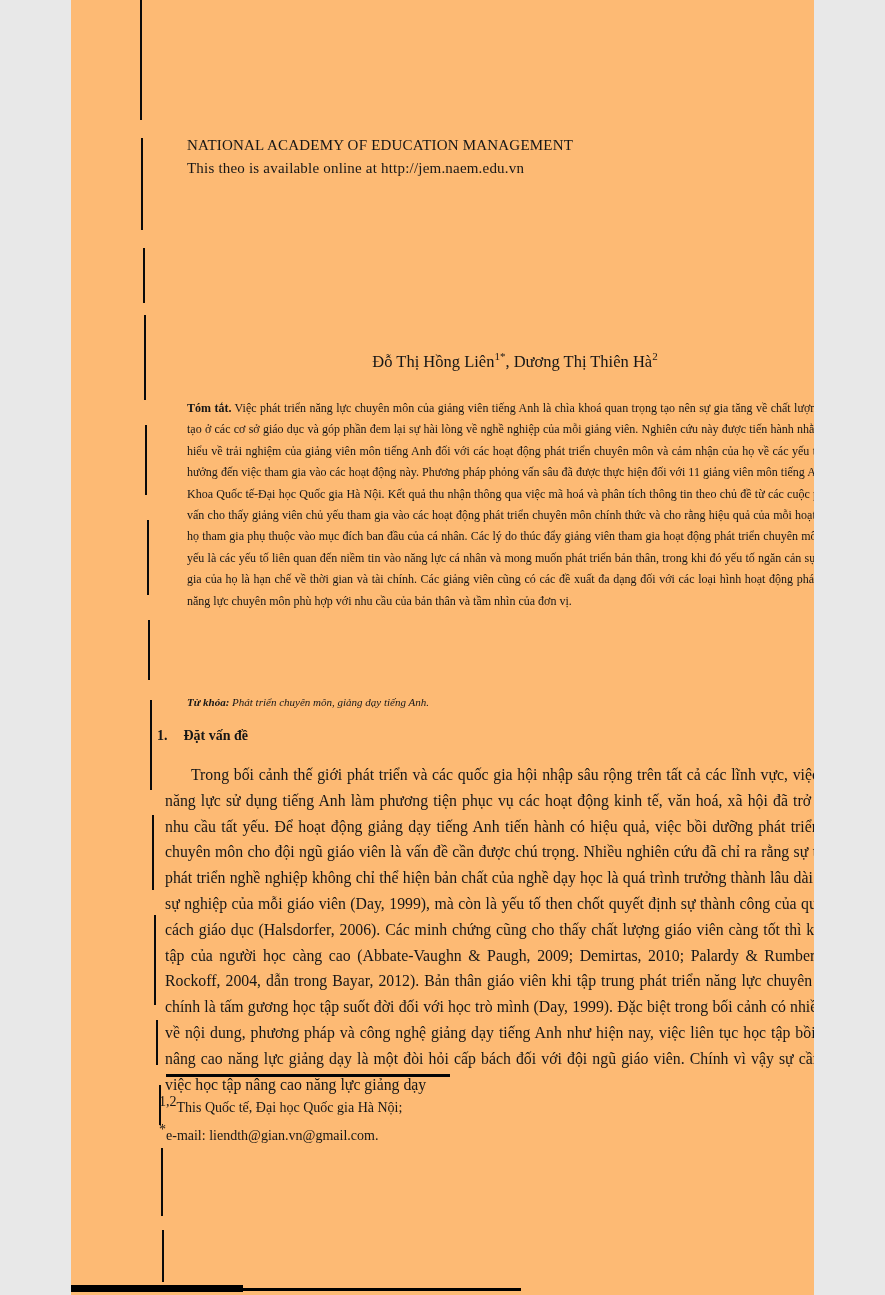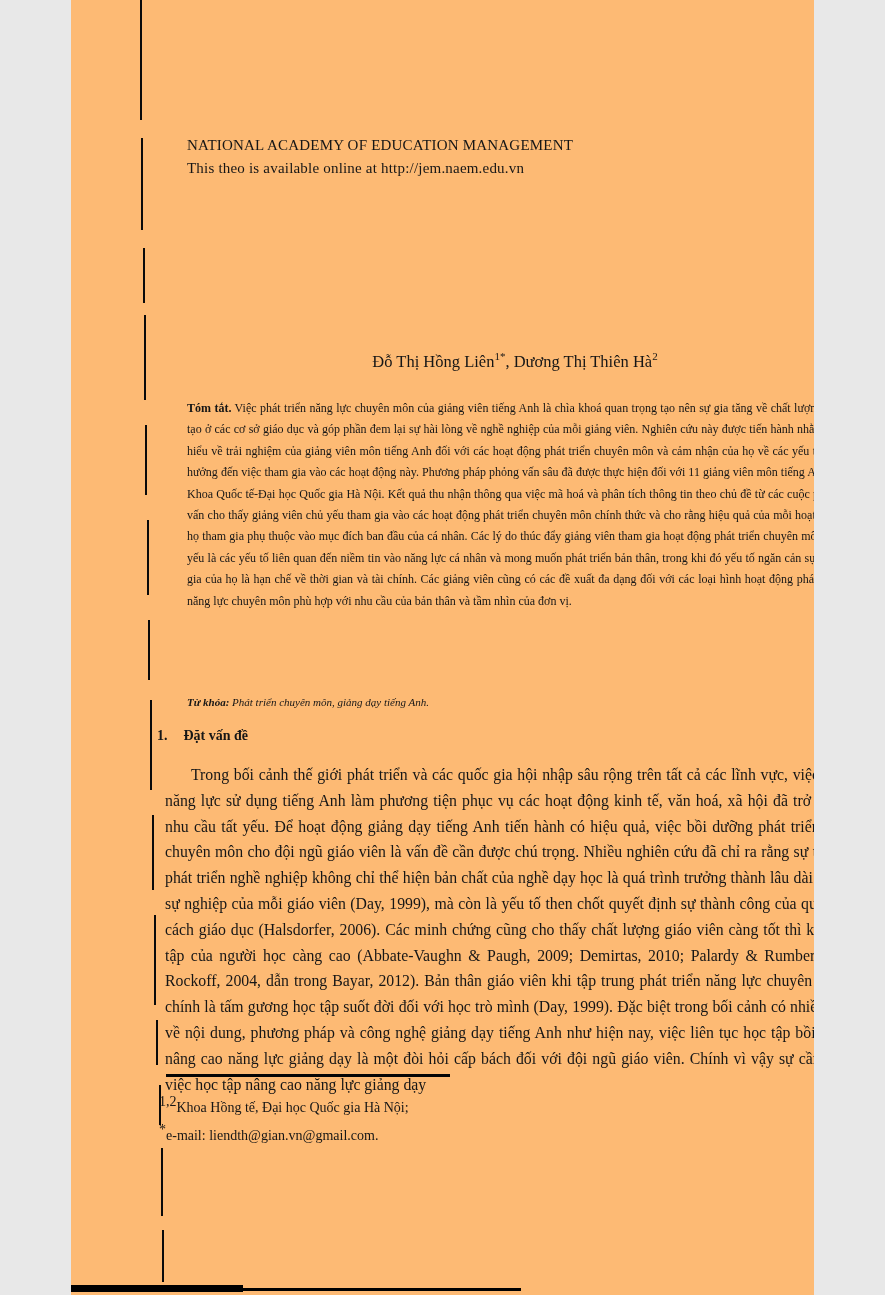--- a/index.html
+++ b/index.html
@@ -98,19 +98,19 @@
   <p class="abstract"><span class="label">Tóm tắt.</span><span> Việc phát triển năng lực chuyên môn của giảng viên tiếng Anh là chìa khoá quan trọng tạo nên sự gia tăng về chất lượng đào tạo ở các cơ sở giáo dục và góp phần đem lại sự hài lòng về nghề nghiệp của mỗi giảng viên. Nghiên cứu này được tiến hành nhằm tìm hiểu về trải nghiệm của giảng viên môn tiếng Anh đối với các hoạt động phát triển chuyên môn và cảm nhận của họ về các yếu tố ảnh hưởng đến việc tham gia vào các hoạt động này. Phương pháp phỏng vấn sâu đã được thực hiện đối với 11 giảng viên môn tiếng Anh tại Khoa Quốc tế-Đại học Quốc gia Hà Nội. Kết quả thu nhận thông qua việc mã hoá và phân tích thông tin theo chủ đề từ các cuộc phỏng vấn cho thấy giảng viên chủ yếu tham gia vào các hoạt động phát triển chuyên môn chính thức và cho rằng hiệu quả của mỗi hoạt động họ tham gia phụ thuộc vào mục đích ban đầu của cá nhân. Các lý do thúc đẩy giảng viên tham gia hoạt động phát triển chuyên môn chủ yếu là các yếu tố liên quan đến niềm tin vào năng lực cá nhân và mong muốn phát triển bản thân, trong khi đó yếu tố ngăn cản sự tham gia của họ là hạn chế về thời gian và tài chính. Các giảng viên cũng có các đề xuất đa dạng đối với các loại hình hoạt động phát triển năng lực chuyên môn phù hợp với nhu cầu của bản thân và tầm nhìn của đơn vị.</span></p>
 
   <p class="keywords"><span class="label">Từ khóa:</span><span> Phát triển chuyên môn, giảng dạy tiếng Anh.</span></p>
 
   <p class="section-heading"><span class="num">1.</span><span>Đặt vấn đề</span></p>
 
   <p class="body-par">Trong bối cảnh thế giới phát triển và các quốc gia hội nhập sâu rộng trên tất cả các lĩnh vực, việc nâng cao năng lực sử dụng tiếng Anh làm phương tiện phục vụ các hoạt động kinh tế, văn hoá, xã hội đã trở thành một nhu cầu tất yếu. Để hoạt động giảng dạy tiếng Anh tiến hành có hiệu quả, việc bồi dưỡng phát triển năng lực chuyên môn cho đội ngũ giáo viên là vấn đề cần được chú trọng. Nhiều nghiên cứu đã chỉ ra rằng sự trau dồi và phát triển nghề nghiệp không chỉ thể hiện bản chất của nghề dạy học là quá trình trưởng thành lâu dài trong suốt sự nghiệp của mỗi giáo viên (Day, 1999), mà còn là yếu tố then chốt quyết định sự thành công của quá trình cải cách giáo dục (Halsdorfer, 2006). Các minh chứng cũng cho thấy chất lượng giáo viên càng tốt thì kết quả học tập của người học càng cao (Abbate-Vaughn &amp; Paugh, 2009; Demirtas, 2010; Palardy &amp; Rumberger, 2008; Rockoff, 2004, dẫn trong Bayar, 2012). Bản thân giáo viên khi tập trung phát triển năng lực chuyên môn cũng chính là tấm gương học tập suốt đời đối với học trò mình (Day, 1999). Đặc biệt trong bối cảnh có nhiều thay đổi về nội dung, phương pháp và công nghệ giảng dạy tiếng Anh như hiện nay, việc liên tục học tập bồi dưỡng để nâng cao năng lực giảng dạy là một đòi hỏi cấp bách đối với đội ngũ giáo viên. Chính vì vậy sự cần thiết của việc học tập nâng cao năng lực giảng dạy</p>
 
   <div class="footnote-rule"></div>
   <div class="footnotes">
-    <p><sup>1,2</sup><span>Khoa Hồng tế, Đại học Quốc gia Hà Nội;</span></p>
+    <p><sup>1,2</sup><span>This Quốc tế, Đại học Quốc gia Hà Nội;</span></p>
     <p><sup>*</sup><span>e-mail: liendth@gian.vn@gmail.com.</span></p>
   </div>
 
   <div class="page-number">25</div>
 
 </div>
 
 </body></html>

